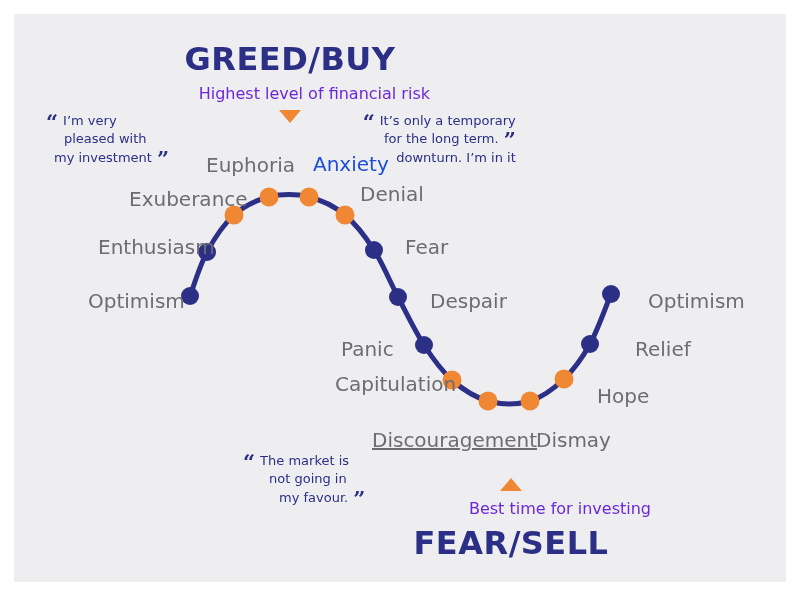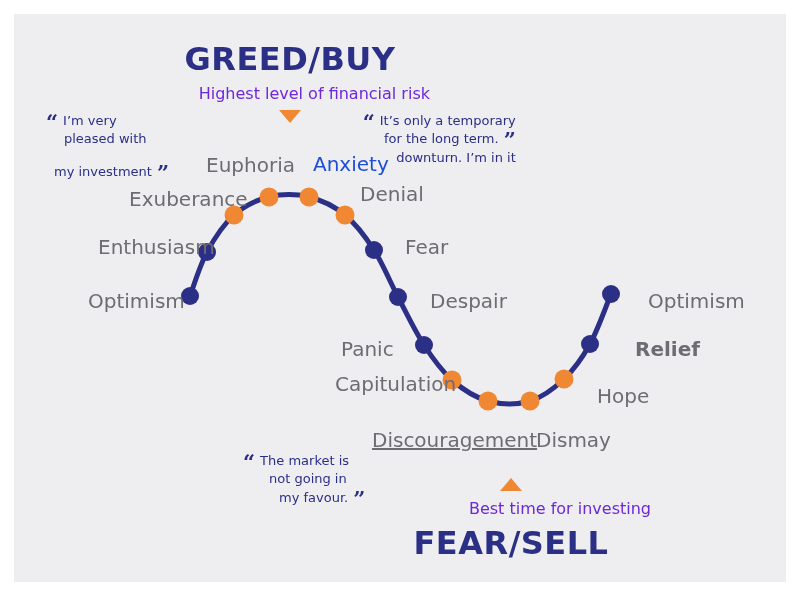--- a/index.html
+++ b/index.html
@@ -121,21 +121,21 @@
   <div class="abs subhead" style="left:371px; top:499px; width:280px;">Best time for investing</div>
 
   <div class="abs headline" style="left:371px; top:524px; width:280px;">FEAR/SELL</div>
 
 
   <div class="quote" style="left:46px; top:112px; text-align:left;">
     <span class="qline">
       <span class="qmark q-open">“</span><span>I’m very</span>
     </span>
     <span class="qline" style="padding-left:18px;">pleased with</span>
-    <span class="qline" style="padding-left:8px;margin-top:14px;">
+    <span class="qline" style="padding-left:8px;">
       <span>my investment</span><span class="qmark q-close">”</span>
     </span>
   </div>
 
   <div class="quote" style="left:360px; top:112px; text-align:right;">
     <span class="qline">
       <span class="qmark q-open">“</span><span>It’s only a temporary</span>
     </span>
     <span class="qline" style="padding-left:24px;">
       <span>for the long term.</span><span class="qmark q-close">”</span>
@@ -181,16 +181,16 @@
       <div class="abs stage-label" style="left: 206px; top: 153px; color: rgb(108, 108, 114);">Euphoria</div>
       <div class="abs stage-label" style="left: 313px; top: 152px; color: #1d4ed8;">Anxiety</div>
       <div class="abs stage-label" style="left: 360px; top: 182px; color: rgb(108, 108, 114);">Denial</div>
       <div class="abs stage-label" style="left: 405px; top: 235px; color: rgb(108, 108, 114);">Fear</div>
       <div class="abs stage-label" style="left: 430px; top: 289px; color: rgb(108, 108, 114);">Despair</div>
       <div class="abs stage-label" style="left: 341px; top: 337px; color: rgb(108, 108, 114);">Panic</div>
       <div class="abs stage-label" style="left: 335px; top: 372px; color: rgb(108, 108, 114);">Capitulation</div>
       <div class="abs stage-label" style="left: 372px; top: 428px; color: rgb(108, 108, 114); text-decoration: underline;">Discouragement</div>
       <div class="abs stage-label" style="left: 536px; top: 428px; color: rgb(108, 108, 114);">Dismay</div>
       <div class="abs stage-label" style="left: 597px; top: 384px; color: rgb(108, 108, 114);">Hope</div>
-      <div class="abs stage-label" style="left: 635px; top: 337px; color: rgb(108, 108, 114); font-weight: bold;">Relief</div>
+      <div class="abs stage-label" style="left: 635px; top: 337px; color: rgb(108, 108, 114);">Relief</div>
       <div class="abs stage-label" style="left: 648px; top: 289px; color: rgb(108, 108, 114);">Optimism</div>
     </div>
 </div>
 
 </body></html>

